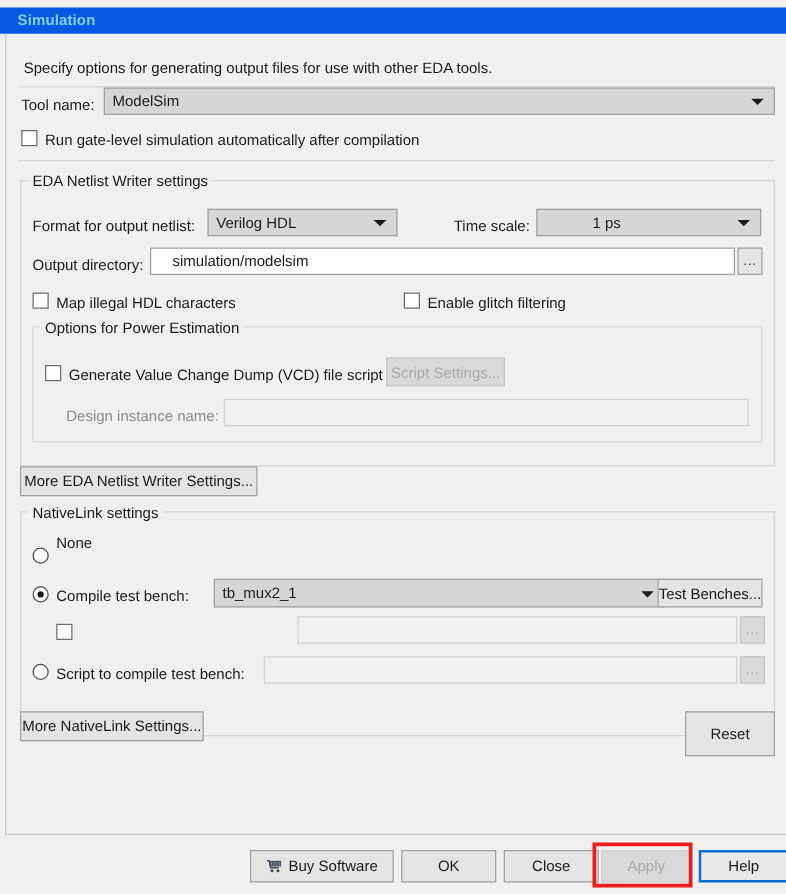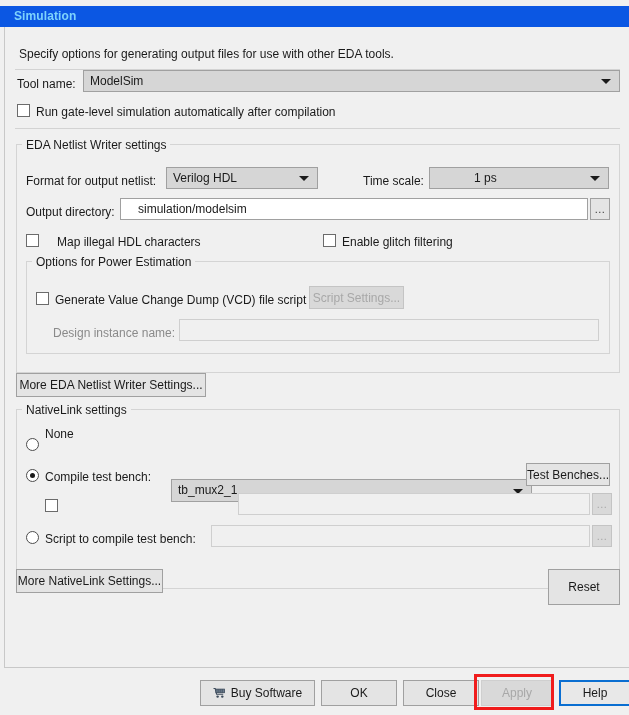--- a/index.html
+++ b/index.html
@@ -279,21 +279,21 @@
       <span class="arrow"></span>
     </div>
 
     <div class="label" style="left:21px; top:178px;">Output directory:</div>
     <div class="textfield" style="left:115px; top:171px; width:468px; height:22px;">
       <span>simulation/modelsim</span>
     </div>
     <button class="btn dots" style="left:585px; top:171px; width:20px; height:22px;">...</button>
 
     <div class="chk" style="left:21px; top:207px;"></div>
-    <div class="label" style="left:40px; top:208px;margin-left:12px;">Map illegal HDL characters</div>
+    <div class="label" style="left:40px; top:208px;">Map illegal HDL characters</div>
 
     <div class="chk" style="left:318px; top:207px;"></div>
     <div class="label" style="left:337px; top:208px;">Enable glitch filtering</div>
 
     <div class="group" style="left:21px; top:234px; width:584px; height:93px;"></div>
     <div class="group-title" style="left:27px; top:229px;">Options for Power Estimation</div>
 
     <div class="chk" style="left:31px; top:265px;"></div>
     <div class="label" style="left:50px; top:266px;">Generate Value Change Dump (VCD) file script</div>
     <button class="btn disabled" style="left:304px; top:259px; width:95px; height:23px;">Script Settings...</button>
@@ -306,21 +306,21 @@
     <button class="btn" style="left:11px; top:346px; width:190px; height:24px;">More EDA Netlist Writer Settings...</button>
 
     <div class="group" style="left:11px; top:382px; width:604px; height:180px;"></div>
     <div class="group-title" style="left:17px; top:377px;">NativeLink settings</div>
 
     <div class="radio" style="left:21px; top:411px;"></div>
     <div class="label" style="left:40px; top:400px;">None</div>
 
     <div class="radio checked" style="left:21px; top:442px;"></div>
     <div class="label" style="left:40px; top:443px;">Compile test bench:</div>
-    <div class="combo" style="left:166px; top:436px; width:361px; height:23px; line-height:21px;margin-top:16px;">
+    <div class="combo" style="left:166px; top:436px; width:361px; height:23px; line-height:21px;">
       <span>tb_mux2_1</span>
       <span class="arrow"></span>
     </div>
     <button class="btn" style="left:521px; top:436px; width:84px; height:23px;">Test Benches...</button>
 
     <div class="chk" style="left:40px; top:472px;"></div>
     <div class="textfield disabled" style="left:233px; top:466px; width:352px; height:22px;">
       <span></span>
     </div>
     <button class="btn dots disabled" style="left:587px; top:466px; width:20px; height:22px;">...</button>

